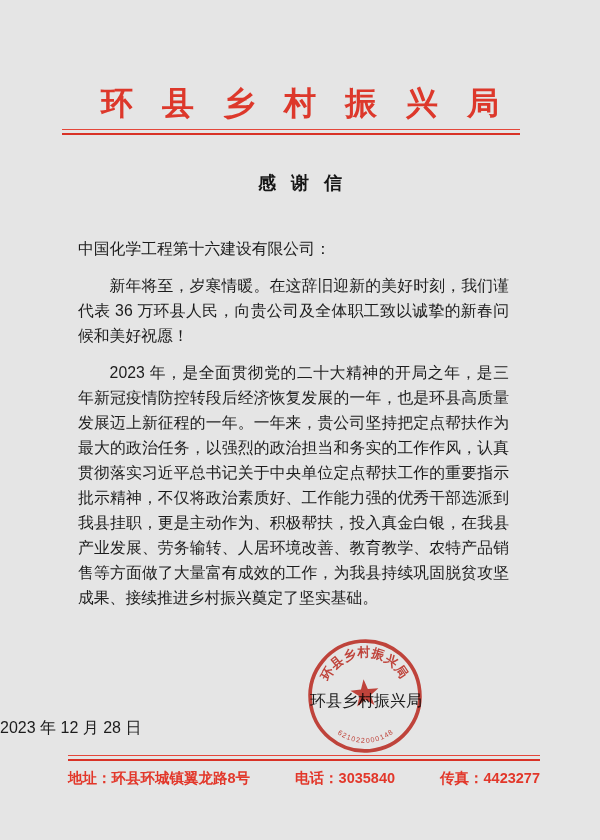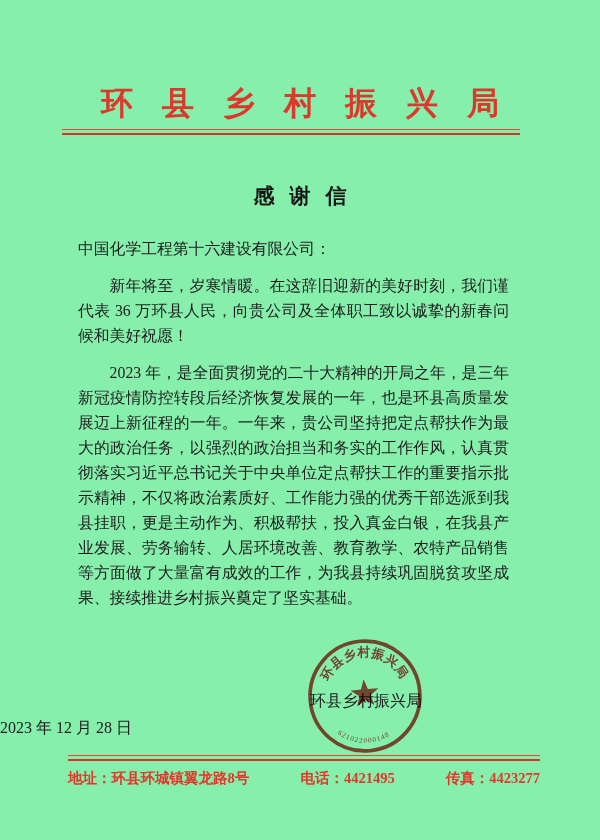--- a/index.html
+++ b/index.html
@@ -1,41 +1,41 @@
 <!DOCTYPE html>
 <html><head>
 <meta charset="utf-8">
 <style>
   html, body { margin: 0; padding: 0; background: #ffffff; }
   .page {
     position: relative;
     width: 600px; height: 840px;
-    background: #86efac;
-    font-family: Liberation Serif, serif;
+    background: #e5e5e5;
+    font-family: Liberation Sans, sans-serif;
     overflow: hidden;
   }
   .letterhead {
     position: absolute; top: 82px; left: 0; right: 0;
     text-align: center;
     font-size: 32px; font-weight: bold;
     color: #dd382b;
     letter-spacing: 29px; text-indent: 29px;
     white-space: nowrap;
   }
   .head-rule {
     position: absolute; top: 129px; left: 62px; right: 80px;
     height: 3px;
     border-top: 1.2px solid #e4473a;
     border-bottom: 2.6px solid #d93226;
   }
   .letter-title {
     position: absolute; top: 170px; left: 0; right: 0;
-    margin: 12px;
+    margin: 1px;
     text-align: center;
-    font-size: 21px; font-weight: bold;
+    font-size: 18px; font-weight: bold;
     color: #161616;
     letter-spacing: 15px; text-indent: 15px;
   }
   .letter-body {
     position: absolute; top: 224px; left: 66px; width: 455px;
     font-size: 15.8px; line-height: 25px;
     text-align: justify;
     color: #1c1c1c;
   }
   .letter-body p { margin: 12px; }
@@ -106,18 +106,18 @@
       <text class="seal-code-text" fill="#cf3126">
         <textPath href="#sealBottomArc" startOffset="11">621022000148</textPath>
       </text>
     </svg>
   </div>
 
   <div class="page-footer">
     <div class="footer-rule"></div>
     <div class="footer-row">
       <span><span>地址：</span><span>环县环城镇翼龙路8号</span></span>
-      <span><span>电话：</span><span>4421495</span></span>
+      <span><span>电话：</span><span>3035840</span></span>
       <span><span>传真：</span><span>4423277</span></span>
     </div>
   </div>
 
 </div>
 
 </body></html>

